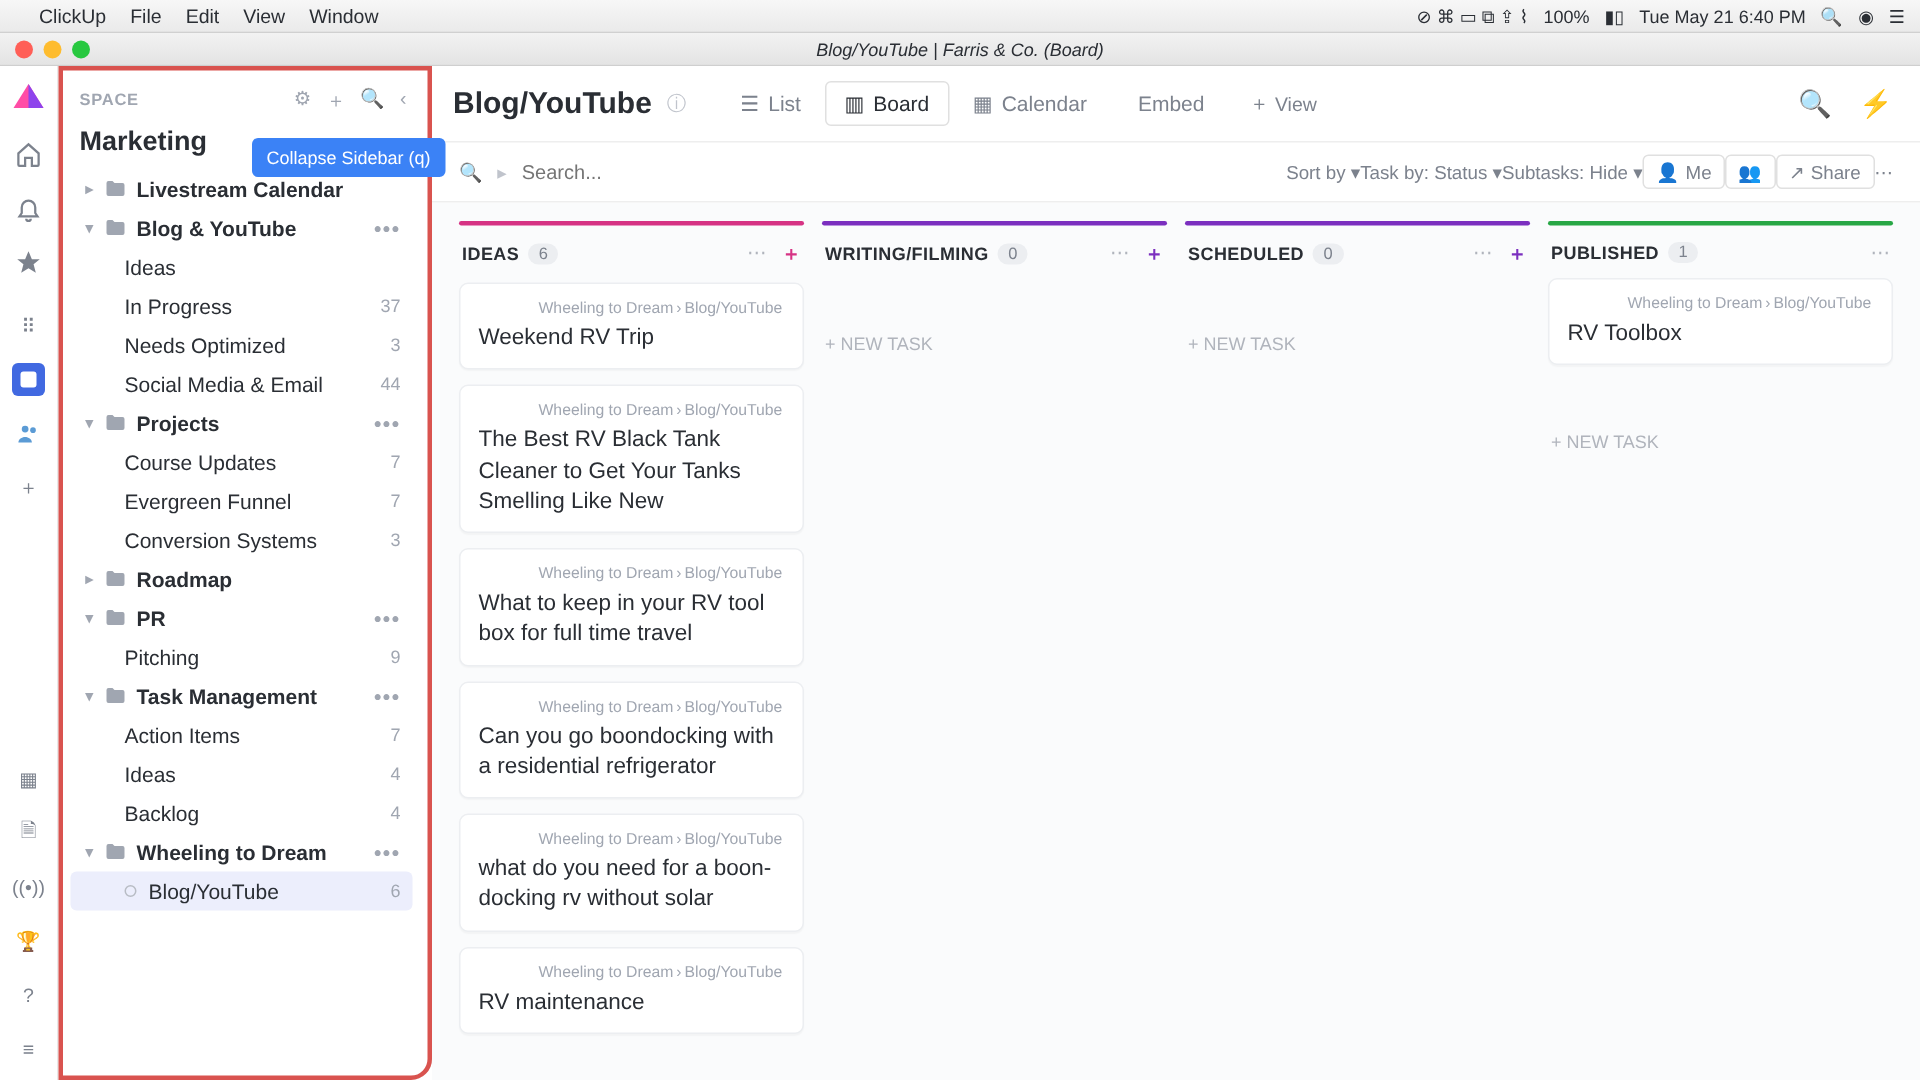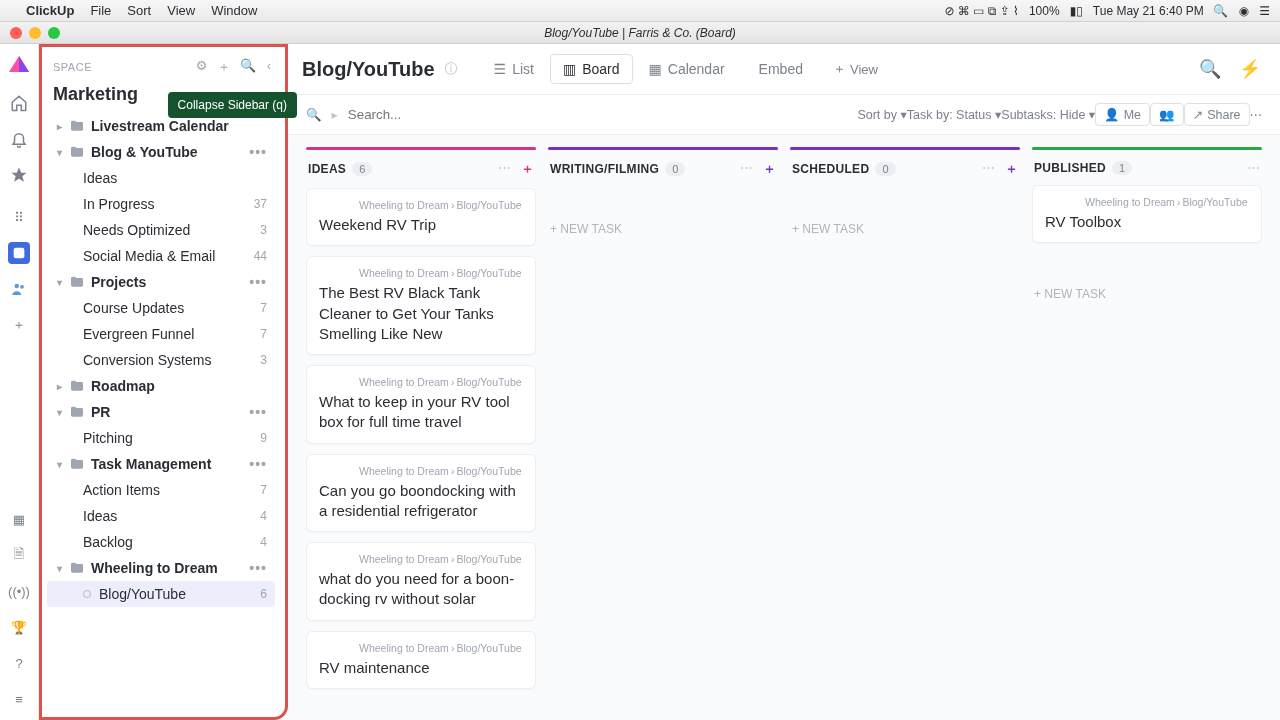--- a/index.html
+++ b/index.html
@@ -2,21 +2,21 @@
 <html><head>
 <meta charset="utf-8">
 <style>
 * { box-sizing: border-box; margin: 0; padding: 0; }
 body { font-family: -apple-system, BlinkMacSystemFont, "Helvetica Neue", sans-serif; font-size: 13px; color: #2a2e34; width: 1280px; height: 720px; overflow: hidden; background: #fff; }
 
 
 .menubar { height: 22px; background: linear-gradient(#f7f7f7,#eaeaea); border-bottom: 1px solid #d0d0d0; display: flex; align-items: center; padding: 0 10px; font-size: 13px; }
 .menubar .left { display: flex; align-items: center; gap: 16px; }
 .menubar .right { margin-left: auto; display: flex; align-items: center; gap: 10px; font-size: 12px; }
-.menubar .app { font-weight: 700; }
+.menubar .app { font-weight: 400; }
 .apple { font-size: 14px; }
 
 
 .titlebar { height: 22px; background: linear-gradient(#f2f2f2,#e4e4e4); border-bottom: 1px solid #cfcfcf; display: flex; align-items: center; justify-content: center; font-size: 12px; position: relative; font-style: italic; }
 .traffic { position: absolute; left: 10px; display: flex; gap: 7px; }
 .dot { width: 12px; height: 12px; border-radius: 50%; }
 .dot.r { background: #ff5f57; }
 .dot.y { background: #febc2e; }
 .dot.g { background: #28c840; }
 
@@ -25,36 +25,36 @@
 
 .rail { width: 44px; border-right: 1px solid #e8e8e8; display: flex; flex-direction: column; align-items: center; padding-top: 10px; gap: 14px; position: relative; }
 .rail .logo { width: 24px; height: 24px; }
 .rail-icon { width: 22px; height: 22px; display: flex; align-items: center; justify-content: center; color: #7c828d; cursor: pointer; border-radius: 4px; }
 .rail-icon.active { background: #4169e1; color: #fff; }
 .rail-bottom { margin-top: auto; margin-bottom: 10px; display: flex; flex-direction: column; align-items: center; gap: 14px; }
 
 
 .sidebar { width: 280px; border-right: 1px solid #e8e8e8; position: relative; padding: 8px 8px 8px 4px; outline: 3px solid #d9534f; outline-offset: -3px; border-radius: 0 0 14px 0; }
 .sidebar-head { display: flex; align-items: center; padding: 6px 8px 6px 10px; }
-.space-lbl { font-size: 11px; color: #a0a6b1; letter-spacing: 0.5px; }
+.space-lbl { font-size: 11px; color: #a0a6b1; letter-spacing: 0.5px; font-weight: bold; }
 .sidebar-icons { margin-left: auto; display: flex; gap: 10px; color: #a0a6b1; }
 .sidebar-icons span { cursor: pointer; }
 .space-title { font-size: 18px; font-weight: 600; padding: 2px 10px 8px; }
 .tree { padding: 0 4px; }
 .tree-row { display: flex; align-items: center; padding: 5px 8px 5px 10px; border-radius: 4px; cursor: pointer; font-size: 14px; color: #2a2e34; }
 .tree-row.folder { font-weight: 600; }
 .tree-row .caret { width: 12px; color: #a0a6b1; font-size: 10px; }
 .tree-row .folder-ico { color: #a0a6b1; margin-right: 6px; display: flex; }
 .tree-row .count { margin-left: auto; font-size: 12px; color: #a0a6b1; }
 .tree-row .dots { margin-left: auto; color: #a0a6b1; font-weight: 700; letter-spacing: 1px; }
 .tree-row.child { padding-left: 36px; font-weight: 400; }
 .tree-row.selected { background: #eceefc; }
 .tree-row.list .list-dot { width: 8px; height: 8px; border: 1.5px solid #b8bcc4; border-radius: 50%; margin-right: 8px; }
 
-.tooltip-bubble { position: absolute; top: 48px; right: -10px; background: #14532d; color: #fff; font-size: 12px; padding: 6px 10px; border-radius: 4px; z-index: 50; white-space: nowrap; }
+.tooltip-bubble { position: absolute; top: 48px; right: -10px; background: #3b82f6; color: #fff; font-size: 12px; padding: 6px 10px; border-radius: 4px; z-index: 50; white-space: nowrap; }
 
 
 .main { flex: 1; display: flex; flex-direction: column; }
 .page-head { display: flex; align-items: center; padding: 10px 18px 10px 14px; border-bottom: 1px solid #eee; gap: 10px; }
 .page-title { font-size: 20px; font-weight: 700; }
 .info-ico { color:#c0c4cc; }
 .view-tabs { display: flex; gap: 4px; margin-left: 14px; }
 .view-tab { display: flex; align-items: center; gap: 6px; padding: 6px 12px; border-radius: 4px; color: #7c828d; font-size: 14px; cursor: pointer; }
 .view-tab.active { border: 1px solid #e0e0e0; color: #2a2e34; font-weight: 500; }
 .add-view { margin-left: 8px; display: flex; align-items: center; gap: 4px; color: #7c828d; font-weight: 500; cursor:pointer; }
@@ -81,21 +81,21 @@
 svg { display:block; }
 </style>
 </head>
 <body>
 
 <div class="menubar">
   <div class="left">
     <span class="apple"></span>
     <span class="app">ClickUp</span>
     <span>File</span>
-    <span>Sort</span>
+    <span>Edit</span>
     <span>View</span>
     <span>Window</span>
   </div>
   <div class="right">
     <span>⊘ ⌘ ▭ ⧉ ⇪ ⌇</span>
     <span>100%</span>
     <span>▮▯</span>
     <span>Tue May 21  6:40 PM</span>
     <span>🔍</span>
     <span>◉</span>

